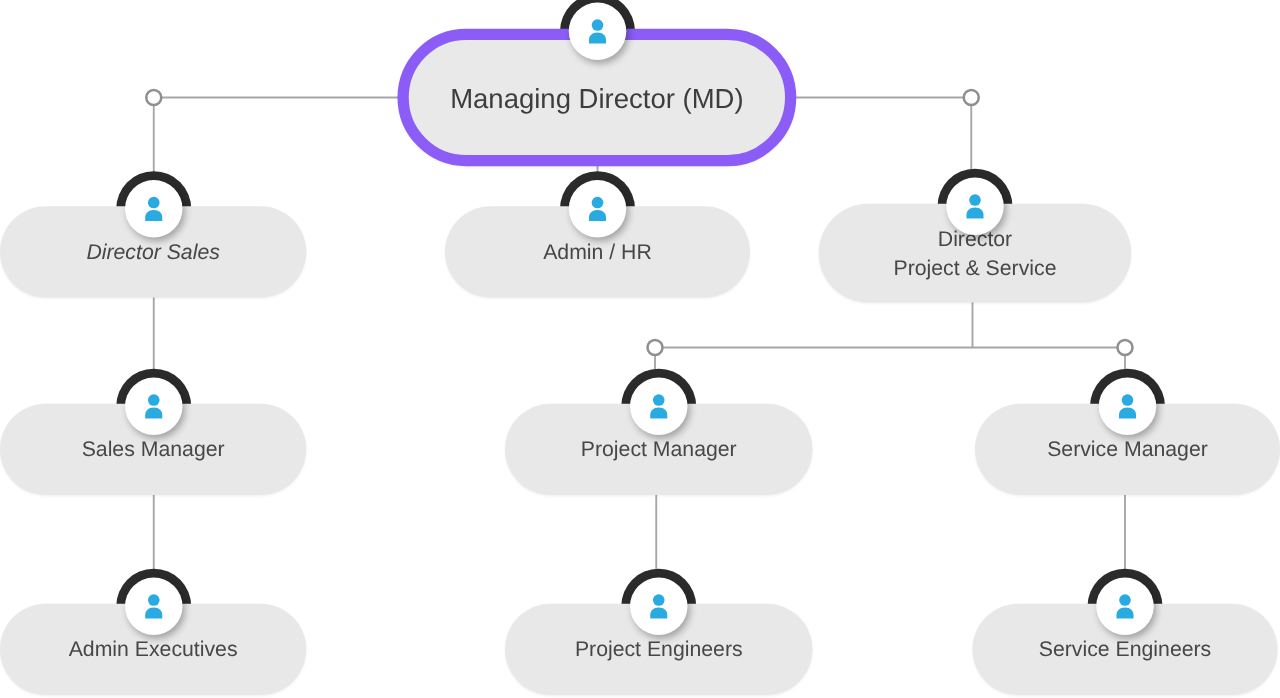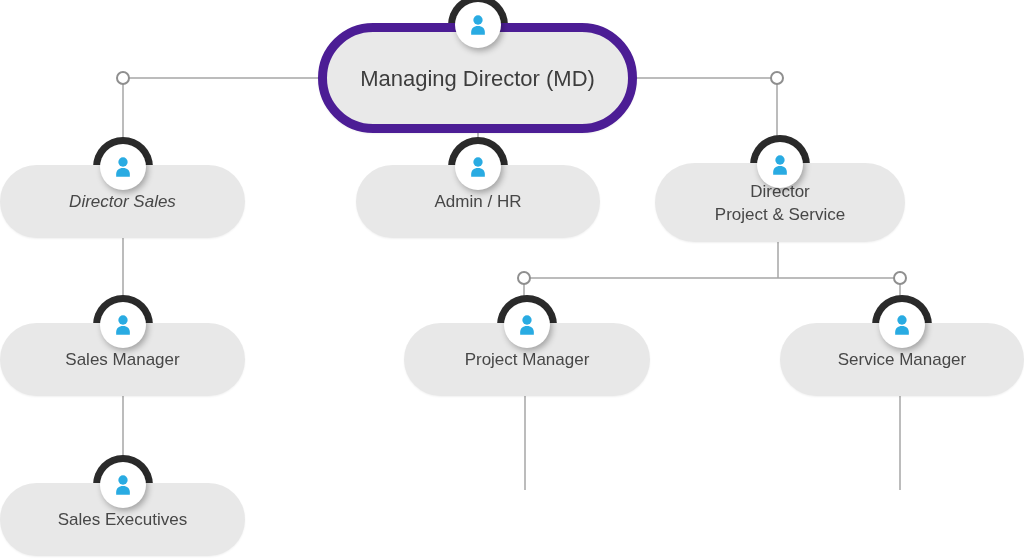--- a/index.html
+++ b/index.html
@@ -13,21 +13,21 @@
 
   .pill {
     position:absolute; left:0; top:0; right:0; bottom:0;
     background:#e8e8e8; border-radius:40px;
     display:flex; align-items:center; justify-content:center;
     text-align:center; color:#474747; font-size:17px; line-height:23px;
     box-shadow:0 1px 2px rgba(0,0,0,0.06);
     z-index:2;
   }
   .node--md .pill {
-    background:#e9e9e9; border:9px solid #4c1d95; border-radius:62px;
+    background:#e9e9e9; border:9px solid #8b5cf6; border-radius:62px;
     font-size:22px; color:#3d3d3d;
   }
   .two-line { white-space:pre-line; }
 
   .icon-ring {
     position:absolute; width:60px; height:60px; border-radius:50%;
     background:#2b2b2b; left:calc(50% - 30px); top:-28px; z-index:1;
   }
   .icon-circle {
     position:absolute; width:46px; height:46px; border-radius:50%;
@@ -154,25 +154,49 @@
       <svg viewBox="0 0 24 24">
           <circle cx="12" cy="7.4" r="4.3" fill="#29abe2"></circle>
           <path d="M12 13c-4 0-6.3 2.4-6.3 5.6V21h12.6v-2.4C18.3 15.4 16 13 12 13z" fill="#29abe2"></path>
         </svg>
     </span>
   </div>
 
   <div class="node" style="left:0px;top:483px;width:245px;height:73px;">
     <span class="icon-ring"></span>
     <div class="pill">
-      <span>Sales Executives</span>
-    </div>
-    <span class="icon-circle">
-      <svg viewBox="0 0 24 24">
-          <circle cx="12" cy="7.4" r="4.3" fill="#29abe2"></circle>
-          <path d="M12 13c-4 0-6.3 2.4-6.3 5.6V21h12.6v-2.4C18.3 15.4 16 13 12 13z" fill="#29abe2"></path>
-        </svg>
-    </span>
-  </div>
-
-
+      <span>Admin Executives</span>
+    </div>
+    <span class="icon-circle">
+      <svg viewBox="0 0 24 24">
+          <circle cx="12" cy="7.4" r="4.3" fill="#29abe2"></circle>
+          <path d="M12 13c-4 0-6.3 2.4-6.3 5.6V21h12.6v-2.4C18.3 15.4 16 13 12 13z" fill="#29abe2"></path>
+        </svg>
+    </span>
+  </div>
+
+  <div class="node" style="left:404px;top:483px;width:246px;height:73px;">
+    <span class="icon-ring"></span>
+    <div class="pill">
+      <span>Project Engineers</span>
+    </div>
+    <span class="icon-circle">
+      <svg viewBox="0 0 24 24">
+          <circle cx="12" cy="7.4" r="4.3" fill="#29abe2"></circle>
+          <path d="M12 13c-4 0-6.3 2.4-6.3 5.6V21h12.6v-2.4C18.3 15.4 16 13 12 13z" fill="#29abe2"></path>
+        </svg>
+    </span>
+  </div>
+
+  <div class="node" style="left:778px;top:483px;width:244px;height:73px;">
+    <span class="icon-ring"></span>
+    <div class="pill">
+      <span>Service Engineers</span>
+    </div>
+    <span class="icon-circle">
+      <svg viewBox="0 0 24 24">
+          <circle cx="12" cy="7.4" r="4.3" fill="#29abe2"></circle>
+          <path d="M12 13c-4 0-6.3 2.4-6.3 5.6V21h12.6v-2.4C18.3 15.4 16 13 12 13z" fill="#29abe2"></path>
+        </svg>
+    </span>
+  </div>
 
 </div>
 
 </body></html>

